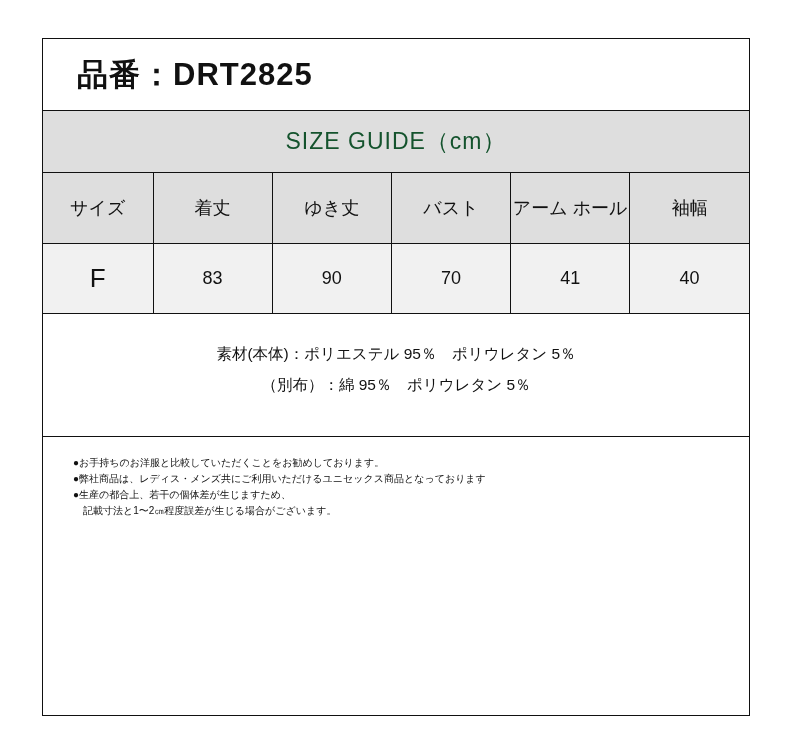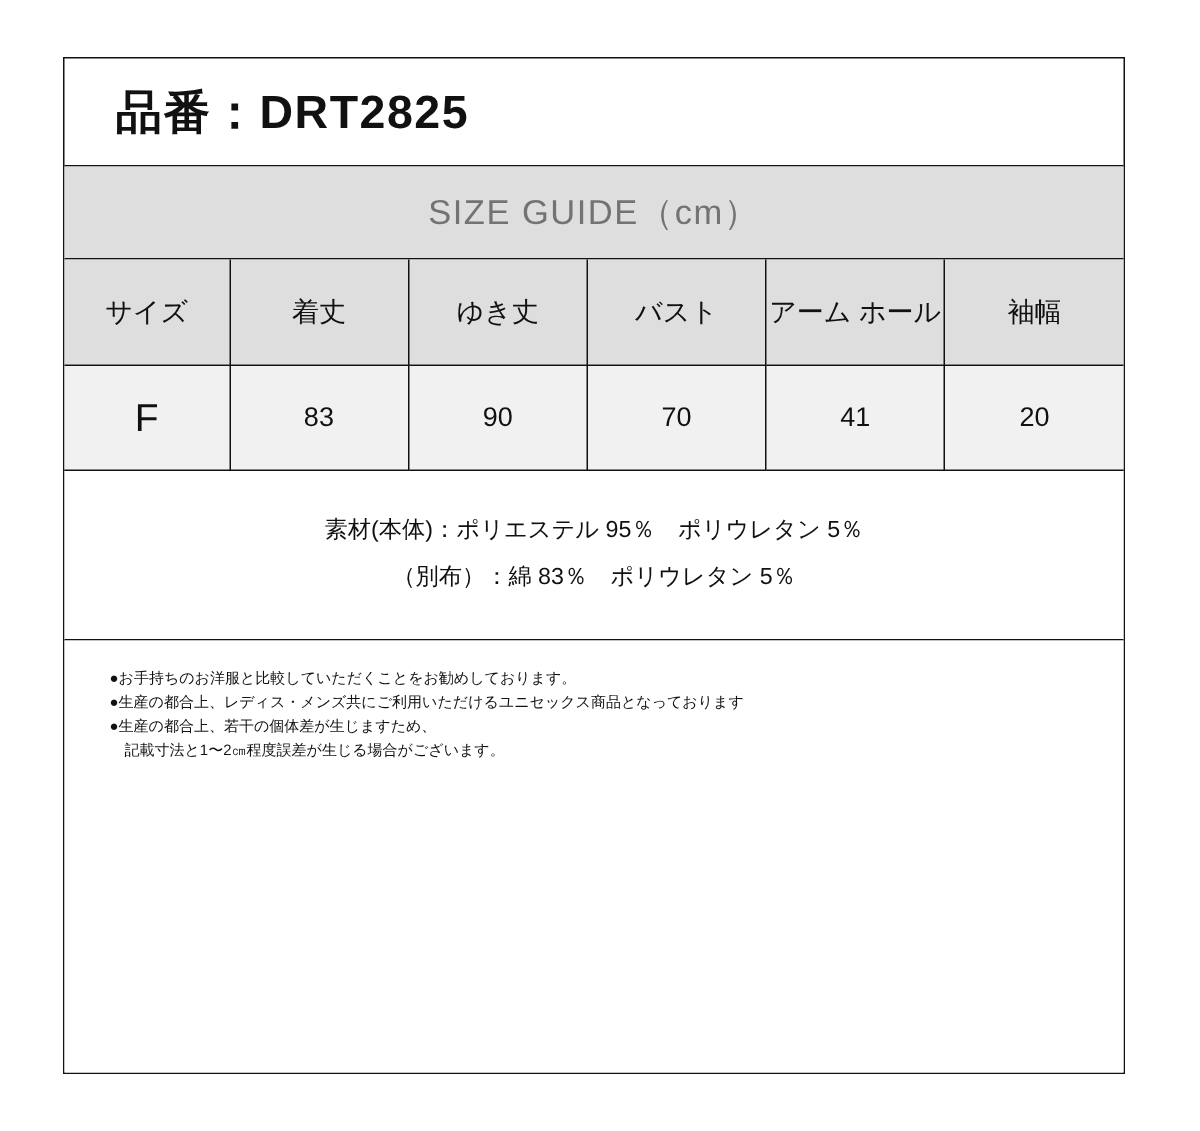--- a/index.html
+++ b/index.html
@@ -58,21 +58,21 @@
     align-items: center;
     justify-content: center;
     box-sizing: border-box;
   }
   .size-guide-band {
     height: 62px;
   }
   .band-title {
     font-size: 23px;
     letter-spacing: 1px;
-    color: #737373;
+    color: #14532d;
   }
 
   
   .size-table {
     width: 100%;
     border-collapse: collapse;
     table-layout: fixed;
     padding-left: 18px;
   }
   .size-table td {
@@ -104,21 +104,21 @@
   .col-label { width: 110px; }
 
   
   .quality-band {
     height: 62px;
   }
 
   
   .quality-body {
     border-bottom: 1px solid #111111;
-    padding: 24px 0 26px 0;
+    padding: 24px 0 36px 0;
     text-align: center;
     box-sizing: border-box;
     background: #ffffff;
   }
   .quality-line {
     font-size: 15.5px;
     line-height: 2.0;
     color: #111111;
     white-space: nowrap;
   }
@@ -161,32 +161,32 @@
           <td>アーム
 ホール</td>
           <td>袖幅</td>
         </tr>
         <tr class="vals">
           <td class="col-label label-cell">F</td>
           <td>83</td>
           <td>90</td>
           <td>70</td>
           <td>41</td>
-          <td>20</td>
+          <td>40</td>
         </tr>
       </tbody>
     </table>
 
 
     <div class="quality-body">
       <div class="quality-line">素材(本体)：ポリエステル 95％　ポリウレタン 5％</div>
-      <div class="quality-line">（別布）：綿 83％　ポリウレタン 5％</div>
+      <div class="quality-line">（別布）：綿 95％　ポリウレタン 5％</div>
     </div>
 
     <div class="notes">
       <div class="note">●お手持ちのお洋服と比較していただくことをお勧めしております。</div>
-      <div class="note">●生産の都合上、レディス・メンズ共にご利用いただけるユニセックス商品となっております</div>
+      <div class="note">●弊社商品は、レディス・メンズ共にご利用いただけるユニセックス商品となっております</div>
       <div class="note">●生産の都合上、若干の個体差が生じますため、
 　記載寸法と1〜2㎝程度誤差が生じる場合がございます。</div>
     </div>
 
   </div>
 </div>
 
 </body></html>

